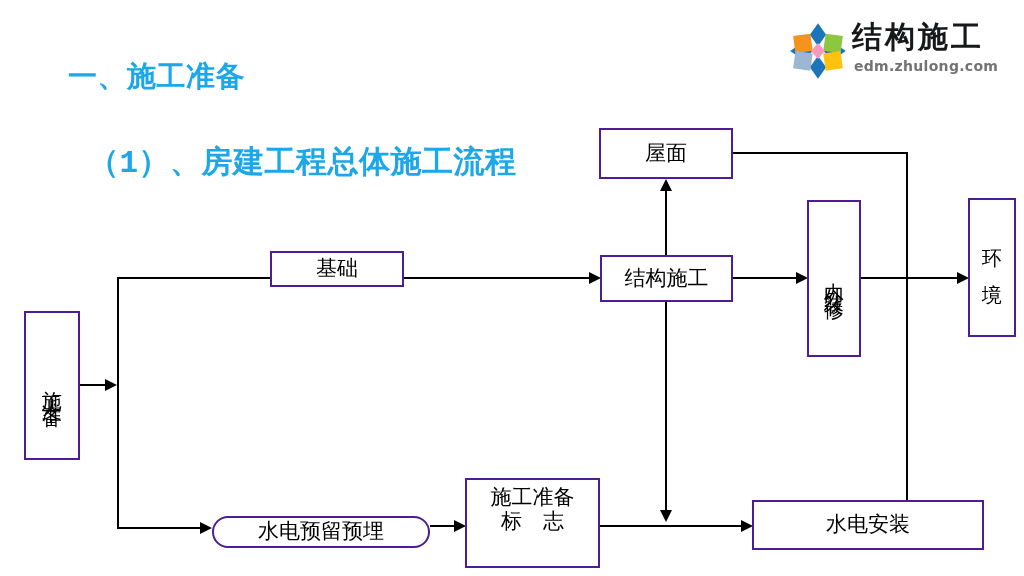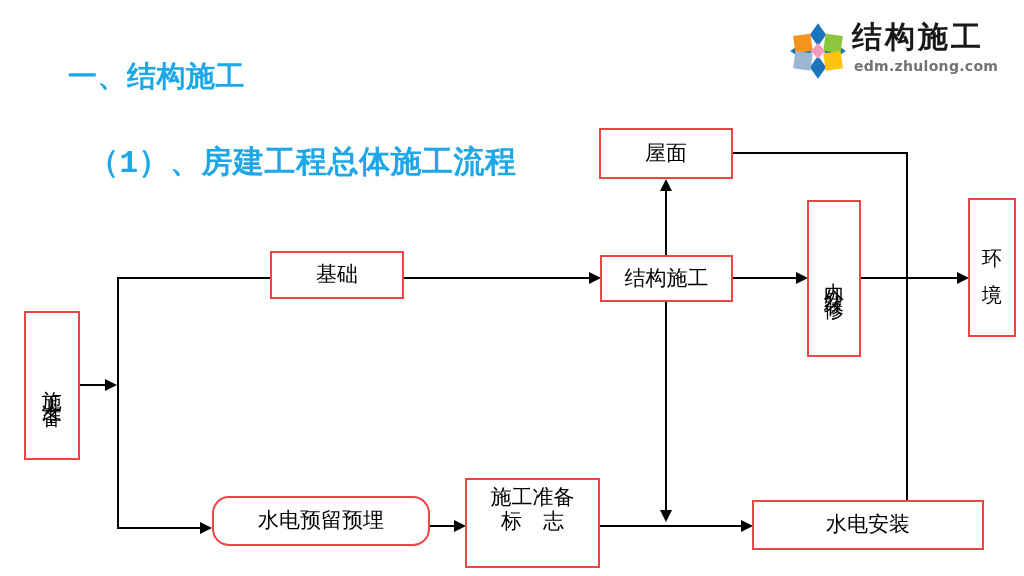--- a/index.html
+++ b/index.html
@@ -75,21 +75,21 @@
     color: #737373;
     letter-spacing: 0.3px;
     white-space: nowrap;
     line-height: 16px;
   }
 
   
   .node {
     position: absolute;
     box-sizing: border-box;
-    border: 2px solid #ef4444;
+    border: 2px solid #4c1d95;
     background: #ffffff;
     display: flex;
     align-items: center;
     justify-content: center;
     color: #000000;
     font-size: 21px;
     line-height: 1.12;
     text-align: center;
     z-index: 3;
   }
@@ -131,21 +131,21 @@
     border-left: 6px solid transparent;
     border-right: 6px solid transparent;
     border-top: 12px solid #000000;
   }
 </style>
 </head>
 <body>
 
 <div id="slide">
 
-  <div class="heading" id="heading-main">一、结构施工</div>
+  <div class="heading" id="heading-main">一、施工准备</div>
 
   <div class="heading" id="heading-sub">（1）、房建工程总体施工流程</div>
 
   <div id="logo">
     <svg id="logo-mark" viewBox="0 0 100 100">
 
       <polygon points="50,2 64,22 50,42 36,22" fill="#1B75BB"></polygon>
       <polygon points="98,50 78,64 58,50 78,36" fill="#1B75BB"></polygon>
       <polygon points="50,98 36,78 50,58 64,78" fill="#1B75BB"></polygon>
       <polygon points="2,50 22,36 42,50 22,64" fill="#1B75BB"></polygon>
@@ -158,25 +158,25 @@
       <polygon points="50,36 62,50 50,64 38,50" fill="#F49AC1"></polygon>
     </svg>
     <div id="logo-text-cn">结构施工</div>
     <div id="logo-text-url">edm.zhulong.com</div>
   </div>
 
   <div class="node vertical" id="node-prep" style="left:24px; top:311px; width:56px; height:149px;">
     <span class="label">施工准备</span>
   </div>
 
-  <div class="node" id="node-foundation" style="left:270px; top:251px; width:134px; height:48px;">
+  <div class="node" id="node-foundation" style="left:270px; top:251px; width:134px; height:36px;">
     <span class="label">基础</span>
   </div>
 
-  <div class="node" id="node-mep-reserve" style="left:212px; top:496px; width:218px; height:50px;border-radius:17px;">
+  <div class="node" id="node-mep-reserve" style="left:212px; top:516px; width:218px; height:32px;border-radius:17px;">
     <span class="label">水电预留预埋</span>
   </div>
 
   <div class="node" id="node-mark-sign" style="left:465px; top:478px; width:135px; height:90px; align-items:flex-start; padding-top:6px;">
     <span class="label" id="mark-sign-label" style="white-space:pre-line;">施工准备
 标　志</span>
   </div>
 
   <div class="node" id="node-structure" style="left:600px; top:255px; width:133px; height:47px;">
     <span class="label">结构施工</span>

